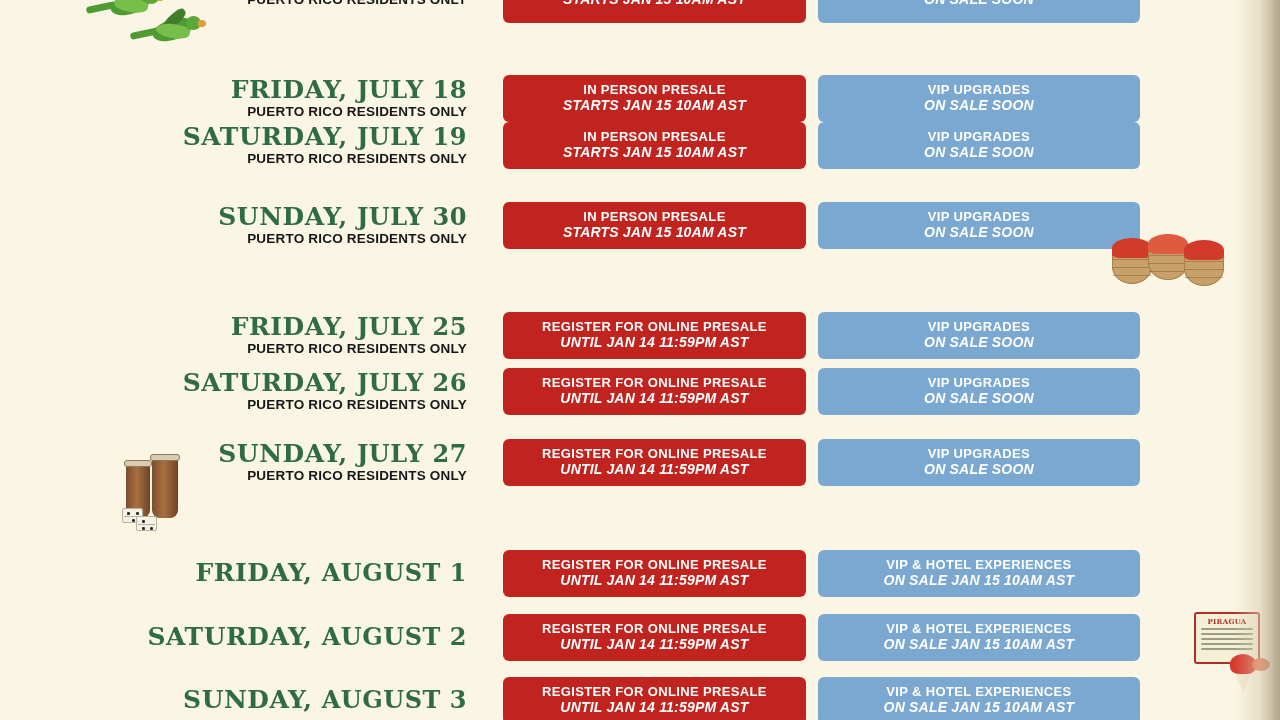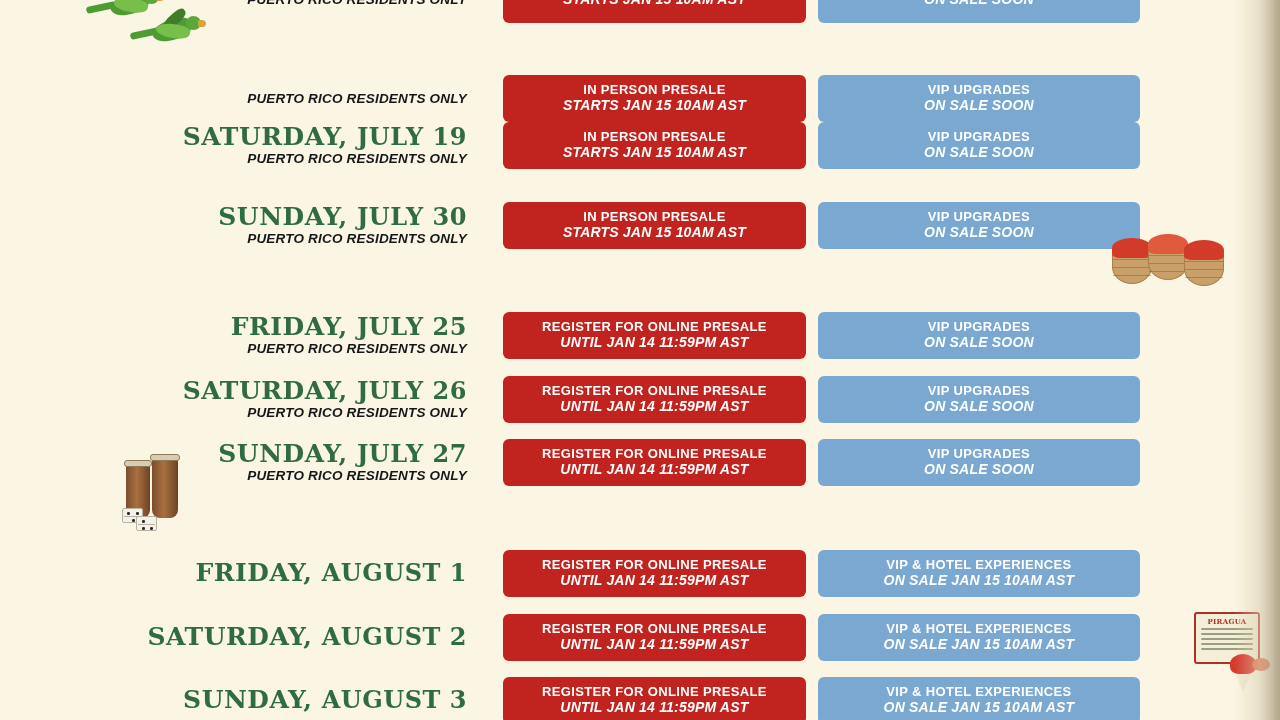--- a/index.html
+++ b/index.html
@@ -50,21 +50,20 @@
     font-family: "DejaVu Serif", serif;
     font-weight: bold;
     font-size: 25px;
     letter-spacing: 0.5px;
     line-height: 1.02;
     white-space: nowrap;
   }
   .date-line .daynum { font-size: 24px; }
   .date-sub {
     color: #15171a;
-    font-style: italic;
     font-weight: bold;
     font-size: 13.5px;
     letter-spacing: 0.2px;
     margin-top: 1px;
     white-space: nowrap;
   }
 
   .btn {
     height: 47px;
     border-radius: 6px;
@@ -260,20 +259,24 @@
         <span class="l2">STARTS JAN 15 10AM AST</span>
       </button>
       <button class="btn btn-vip">
         <span class="l1"></span>
         <span class="l2">ON SALE SOON</span>
       </button>
     </div>
 
     <div class="row" style="top:71px;">
       <div class="date-cell">
+        <div class="date-line">
+          <span>FRIDAY,</span>
+          <span class="daynum">JULY 18</span>
+        </div>
         <div class="date-sub">PUERTO RICO RESIDENTS ONLY</div>
       </div>
       <button class="btn btn-presale">
         <span class="l1">IN PERSON PRESALE</span>
         <span class="l2">STARTS JAN 15 10AM AST</span>
       </button>
       <button class="btn btn-vip">
         <span class="l1">VIP UPGRADES</span>
         <span class="l2">ON SALE SOON</span>
       </button>
@@ -326,21 +329,21 @@
       <button class="btn btn-presale">
         <span class="l1">REGISTER FOR ONLINE PRESALE</span>
         <span class="l2">UNTIL JAN 14 11:59PM AST</span>
       </button>
       <button class="btn btn-vip">
         <span class="l1">VIP UPGRADES</span>
         <span class="l2">ON SALE SOON</span>
       </button>
     </div>
 
-    <div class="row" style="top:372px;">
+    <div class="row" style="top:364px;">
       <div class="date-cell">
         <div class="date-line">
           <span>SATURDAY,</span>
           <span class="daynum">JULY 26</span>
         </div>
         <div class="date-sub">PUERTO RICO RESIDENTS ONLY</div>
       </div>
       <button class="btn btn-presale">
         <span class="l1">REGISTER FOR ONLINE PRESALE</span>
         <span class="l2">UNTIL JAN 14 11:59PM AST</span>

